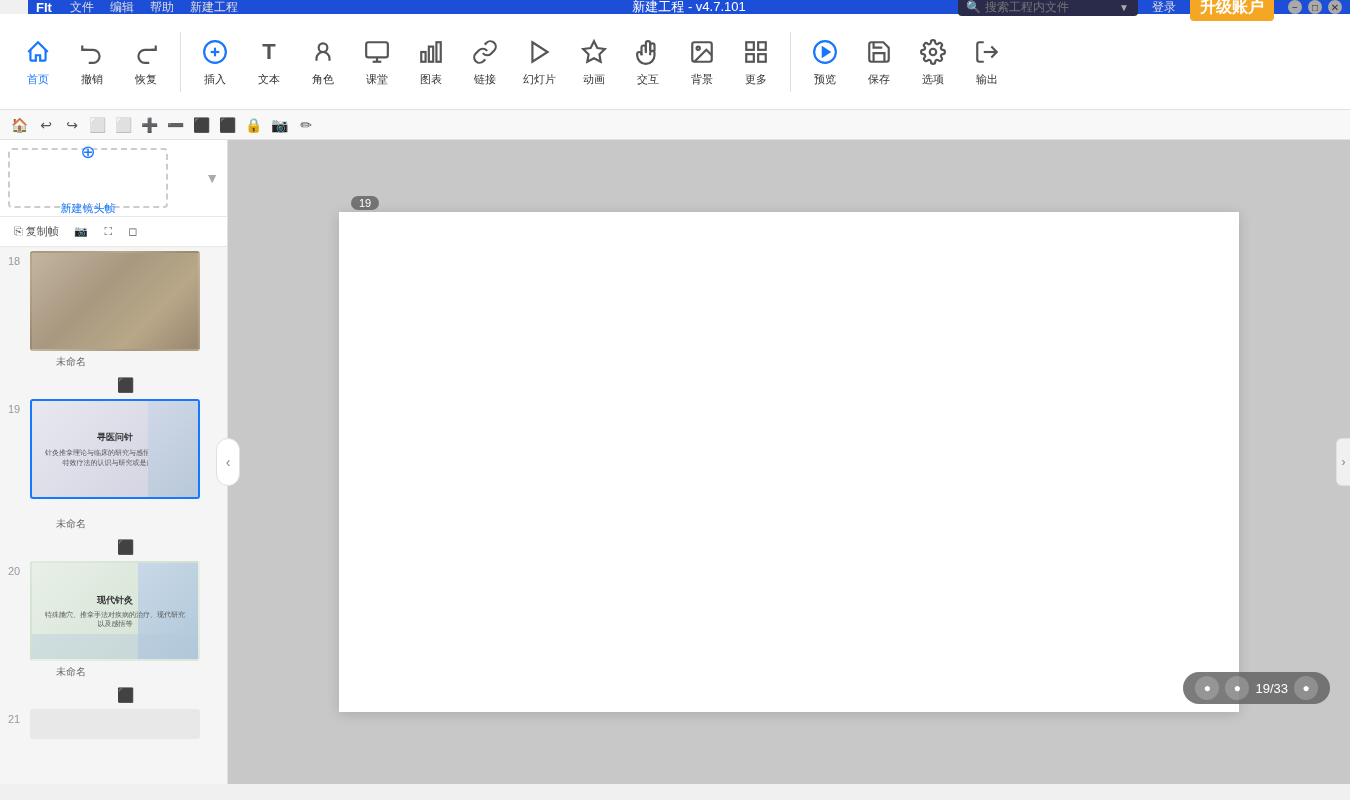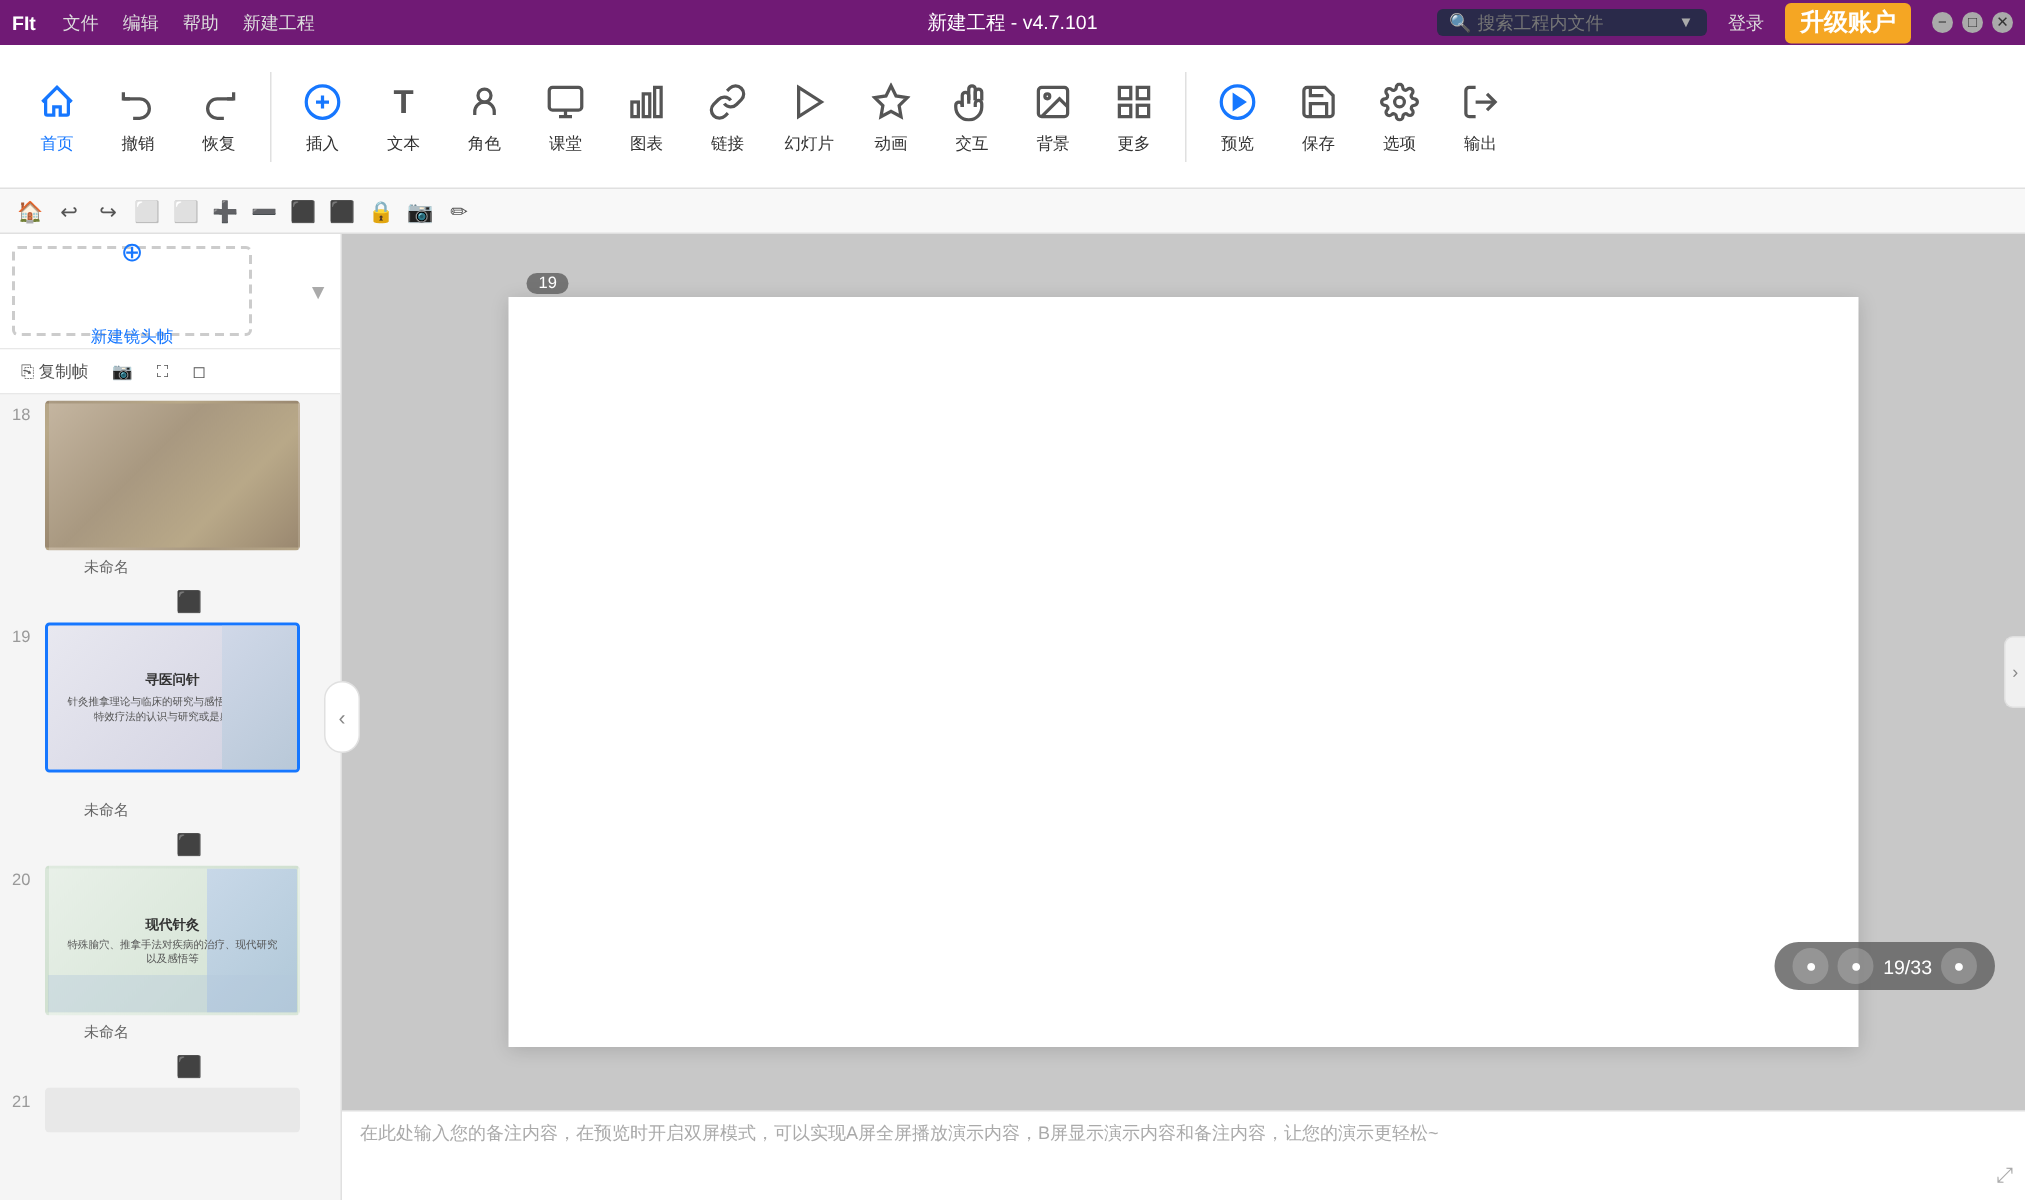--- a/index.html
+++ b/index.html
@@ -1,26 +1,27 @@
 <!DOCTYPE html>
 <html><head>
   <meta charset="utf-8">
   <style>
     * { box-sizing: border-box; margin: 0; padding: 0; }
     body { font-family: 'Microsoft YaHei', Arial, sans-serif; font-size: 12px; background: #f0f0f0; overflow: hidden; width: 1350px; height: 800px; }
 
     
     #title-bar {
-      height: 30px;
-      background: #701a75;
+      height: 14px;
+      background: #1d4ed8;
       display: flex;
       align-items: center;
       padding: 0 8px;
       color: #fff;
       position: relative;
+      margin-left: 28px;
     }
     #title-bar .app-logo {
       color: #fff;
       font-weight: bold;
       font-size: 13px;
       margin-right: 10px;
     }
     .title-menu { display: flex; gap: 0; }
     .title-menu span {
       color: #ddd;
@@ -799,19 +800,15 @@
         </button>
         <span class="play-count">19/33</span>
         <button class="play-btn">
           <span>●</span>
         </button>
       </div>
 
       <div class="right-toggle">›</div>
     </div>
 
-    <div class="notes-area">
-      <div class="notes-placeholder">在此处输入您的备注内容，在预览时开启双屏模式，可以实现A屏全屏播放演示内容，B屏显示演示内容和备注内容，让您的演示更轻松~</div>
-      <span class="notes-expand">⤢</span>
-    </div>
   </div>
 
 </div>
 
 </body></html>

